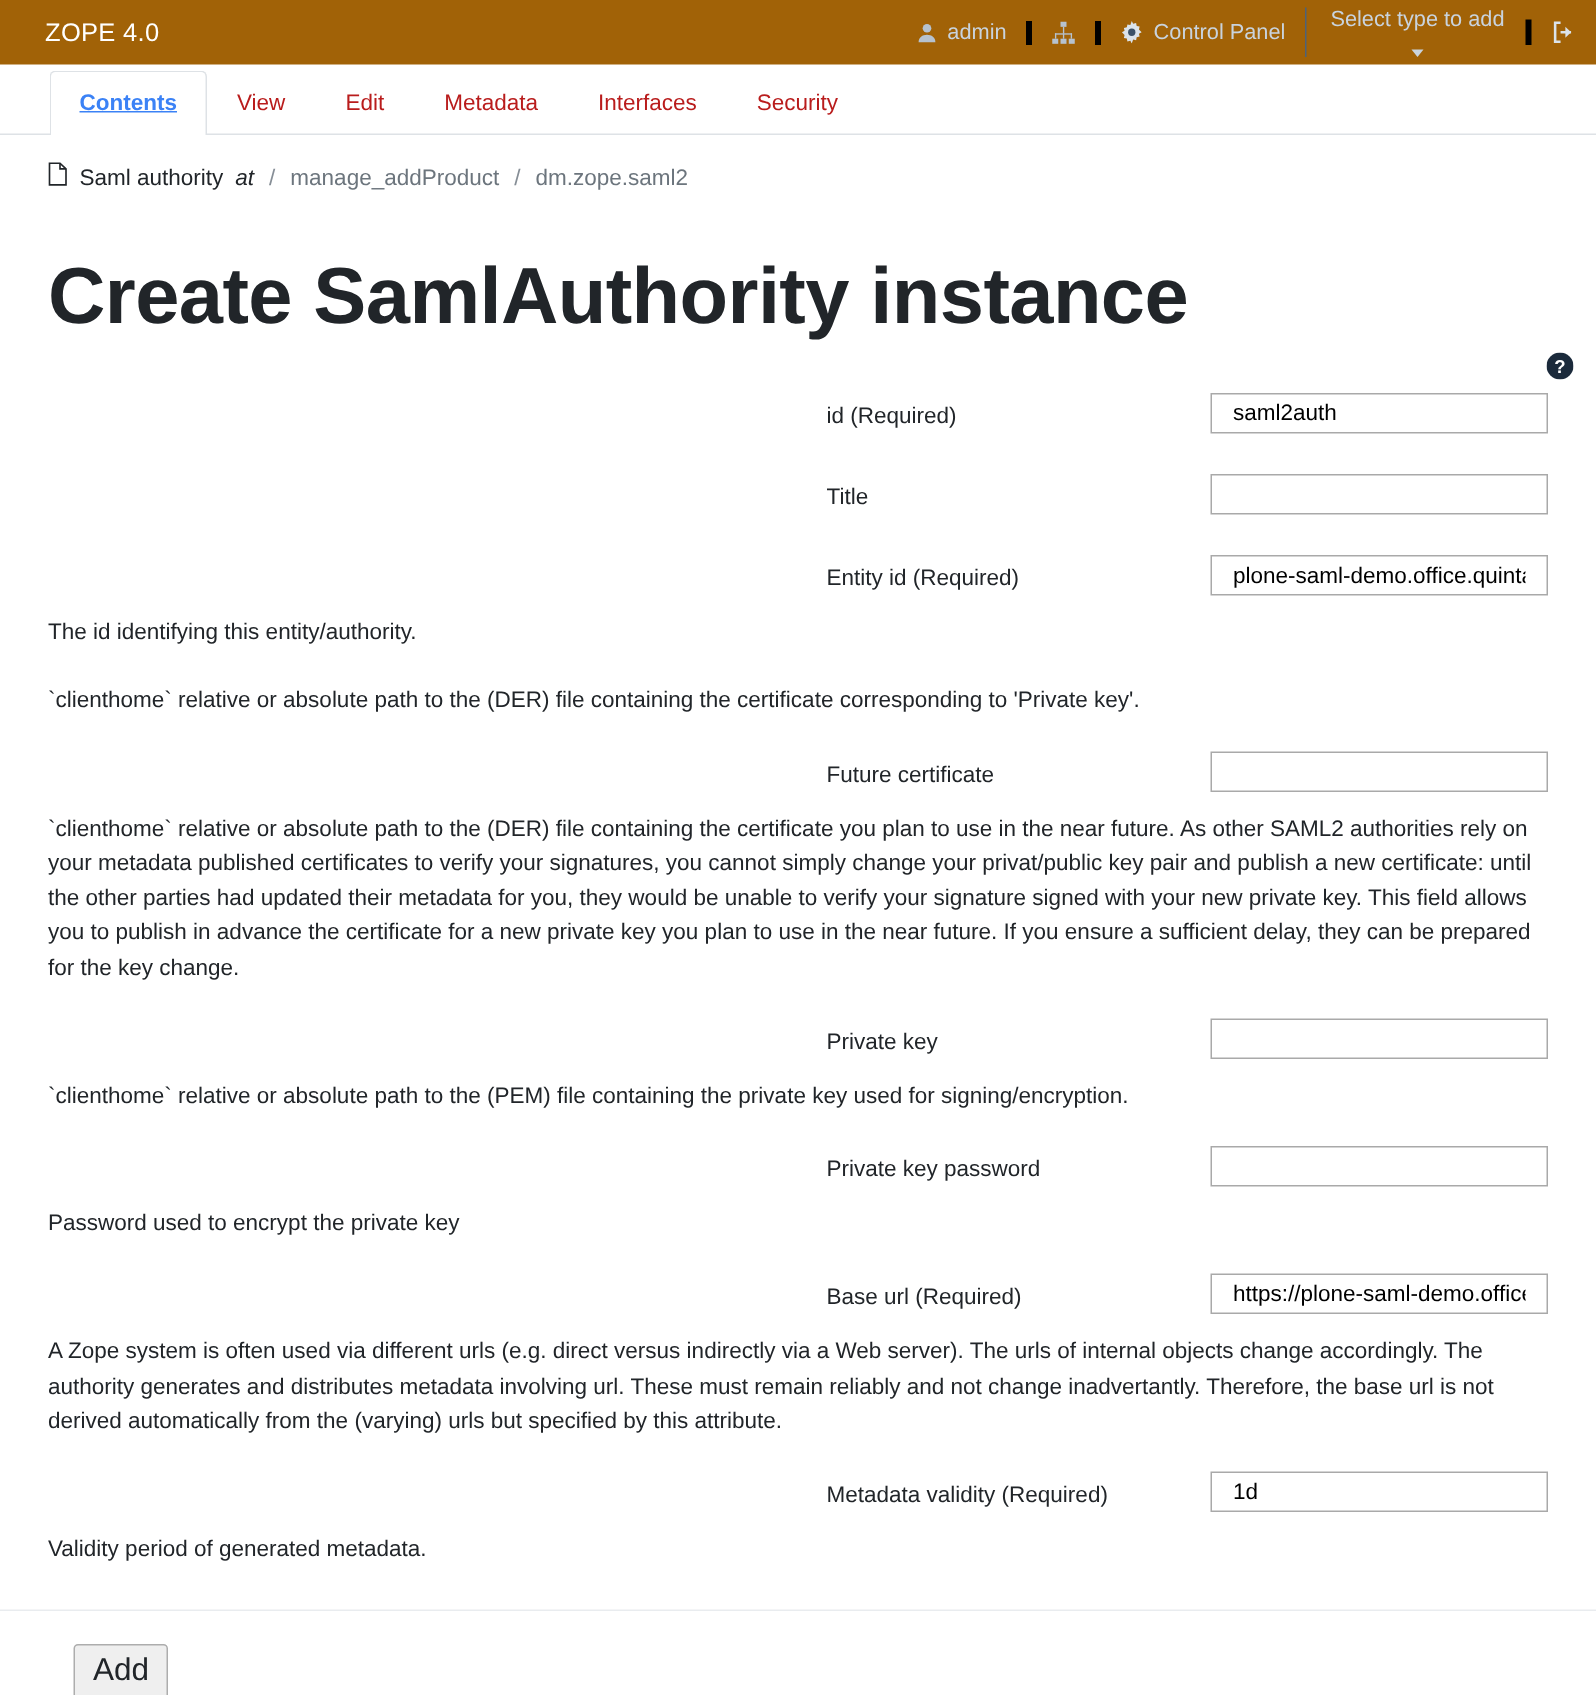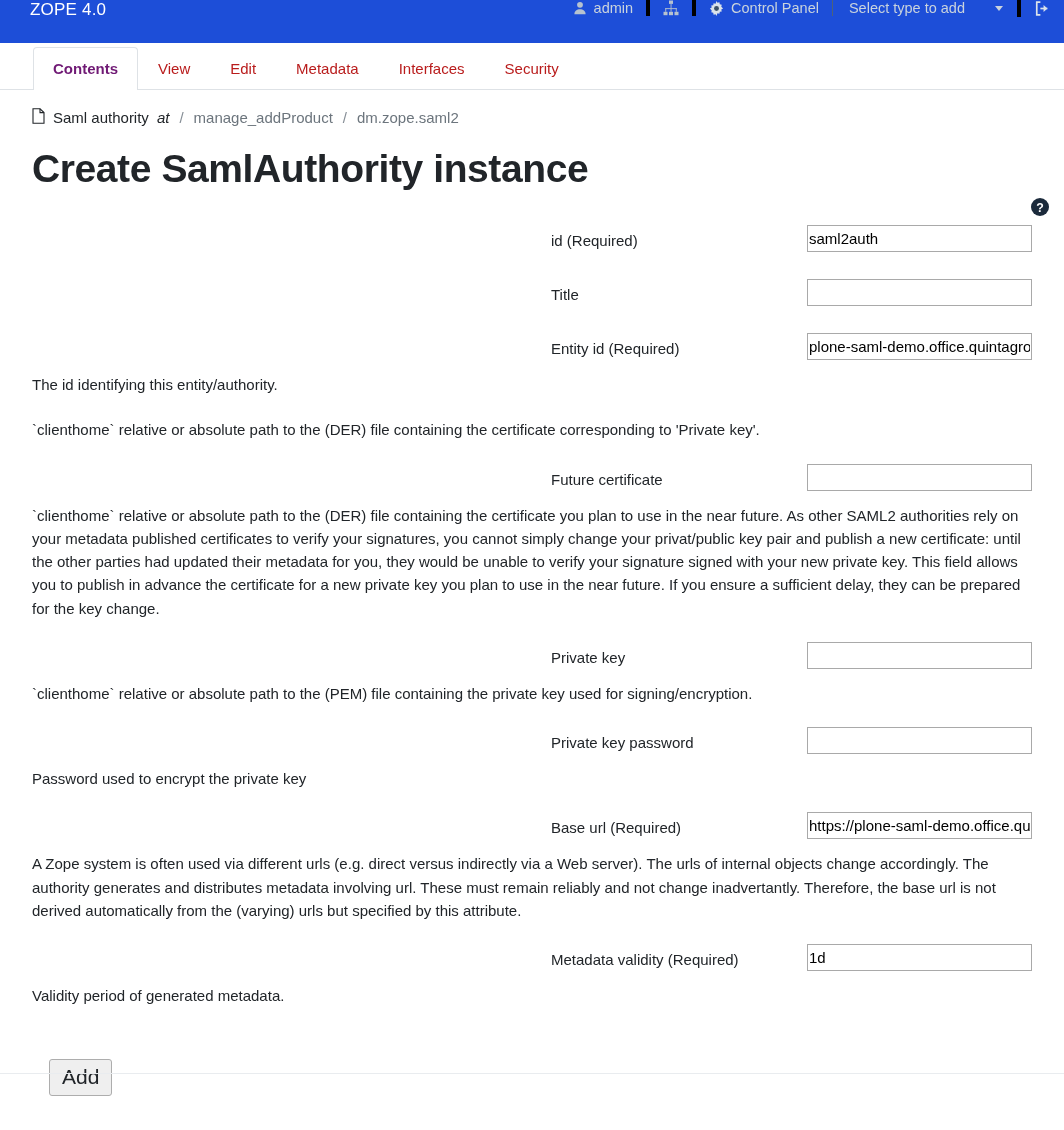--- a/index.html
+++ b/index.html
@@ -13,23 +13,23 @@
   body {
     width: 1064px;
     min-height: 1130px;
     position: relative;
     overflow-x: hidden;
   }
 
   
   .navbar {
     height: 43px;
-    background: #1d4ed8;
-    display: flex;
-    align-items: flex-start;
+    background: #a16207;
+    display: flex;
+    align-items: center;
     color: #dee4ea;
     font-size: 14.5px;
   }
   .navbar-brand {
     display: flex;
     align-items: center;
     padding-left: 30px;
     padding-right: 16px;
     font-size: 17px;
     color: #ffffff;
@@ -46,22 +46,23 @@
     white-space: nowrap;
   }
   .nav-cell.no-border { border-left: none; }
   .nav-cell svg { display: block; }
   .nav-select {
     display: flex;
     align-items: center;
     padding: 0 14px 0 16px;
     border-left: 1px solid #4d6279;
     color: #c9d3dd;
-    gap: 30px;
+    gap: 12px;
     white-space: nowrap;
+    flex-direction: column;
   }
   .caret {
     width: 0; height: 0;
     border-left: 4px solid transparent;
     border-right: 4px solid transparent;
     border-top: 5px solid #c9d3dd;
   }
 
   
   .tabbar {
@@ -76,44 +77,45 @@
     font-size: 15px;
     color: #b91c1c;
     border: 1px solid transparent;
     border-bottom: none;
     border-radius: 4px 4px 0 0;
     margin-bottom: -1px;
     line-height: 1.4;
     cursor: pointer;
   }
   .tab.active {
-    color: #701a75;
+    color: #3b82f6;
     font-weight: bold;
     background: #ffffff;
     border-color: #dee2e6 #dee2e6 #ffffff;
+    text-decoration: underline;
   }
 
   
   .breadcrumb {
     padding: 18px 0 0 32px;
     font-size: 15px;
     display: flex;
     align-items: center;
     gap: 6px;
     color: #212529;
   }
   .breadcrumb .doc-icon { display:block; margin-right: 2px; }
   .breadcrumb .bc-at { font-style: italic; margin-left: 2px; }
   .breadcrumb .sep { color: #868e96; margin: 0 4px; }
   .breadcrumb a { color: #6c757d; text-decoration: none; }
 
   
   .page-title {
-    margin: 20px 0 0 32px;
-    font-size: 39px;
+    margin: 39px 0 0 32px;
+    font-size: 53px;
     font-weight: bold;
     letter-spacing: -0.4px;
     color: #212529;
   }
 
   
   .help-row {
     position: relative;
     height: 34px;
   }
@@ -143,21 +145,21 @@
     line-height: 1.4;
   }
   .field-input {
     width: 225px;
     height: 27px;
     border: 1px solid #a9a9a9;
     background: #ffffff;
     font-family: "Liberation Sans", sans-serif;
     font-size: 15px;
     color: #000000;
-    padding: 2px 1px;
+    padding: 2px 14px;
     border-radius: 0;
     outline: none;
   }
   .field-help {
     font-size: 15px;
     color: #212529;
     line-height: 1.55;
     margin-top: 8px;
     max-width: 1000px;
   }

